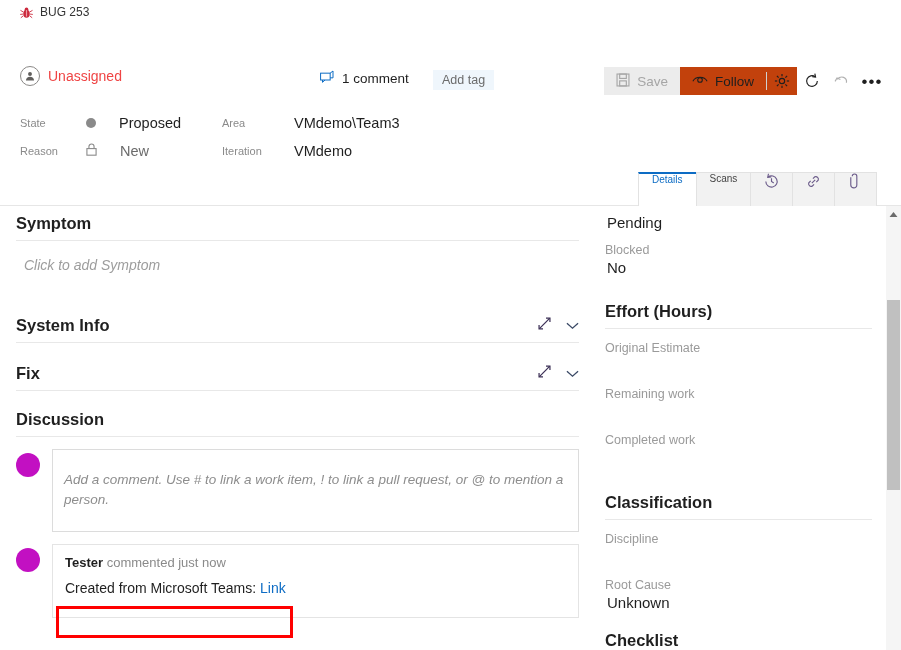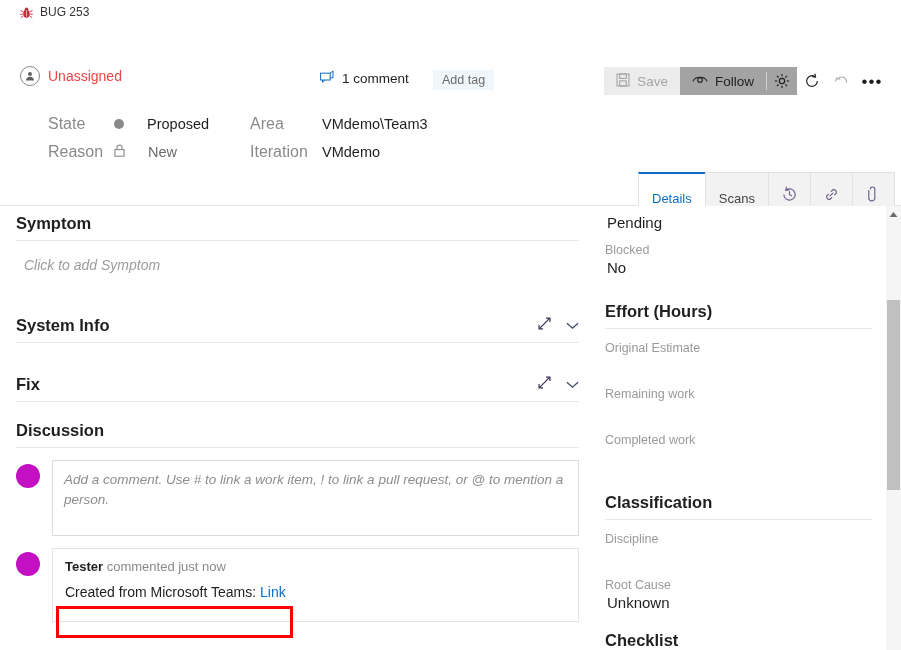--- a/index.html
+++ b/index.html
@@ -56,50 +56,50 @@
 
   .toolbar { position: absolute; right: 14px; top: 67px; display: flex; align-items: center; gap: 0; }
   .tb-btn {
     display: flex; align-items: center; gap: 7px;
     height: 28px; padding: 0 12px;
     font-size: 13.5px; color: #1f1f1f;
     background: transparent; border: none;
     font-family: "Liberation Sans", sans-serif;
   }
   .tb-btn.disabled { background: #ececec; color: #a6a6a6; }
-  .tb-group { display: flex; align-items: center; background: #a3a3a3; height: 28px; }
+  .tb-group { display: flex; align-items: center; background: #c2410c; height: 28px; }
   .tb-sep { width: 1px; height: 18px; background: #d0d0d0; }
   .tb-icon-btn {
     display: flex; align-items: center; justify-content: center;
     width: 30px; height: 28px; background: transparent; border: none;
   }
   .tb-icon-btn.muted svg { opacity: .35; }
   .ellipsis { font-size: 17px; color: #1f1f1f; letter-spacing: 1px; line-height: 1; padding: 0 8px; }
 
   .updated {
     position: absolute; right: 14px; top: 116px;
     font-size: 12.5px; color: #9a9a9a;
   }
 
   
   .fields { position: absolute; left: 0; top: 101px; width: 901px; height: 68px; background: #fff; }
   .field { position: absolute; display: flex; align-items: center; font-size: 13.5px; }
-  .field .lbl { color: #8a8a8a; font-size: 16px; margin-left: 28px; }
+  .field .lbl { color: #8a8a8a; font-size: 11px; }
   .field .val { color: #1f1f1f; font-size: 14.5px; display: flex; align-items: center; gap: 23px; }
   .state-dot { width: 10px; height: 10px; border-radius: 50%; background: #8a8a8a; display: inline-block; }
   .hr-light { position: absolute; left: 0; width: 901px; height: 1px; background: #e6e6e6; }
 
   
   .tabs {
     position: absolute; left: 638px; top: 172px;
     display: flex; align-items: stretch; height: 34px;
   }
   .tab {
-    display: flex; align-items: flex-end; justify-content: center;
-    padding: 0 13px; font-size: 13px; color: #444;
+    display: flex; align-items: flex-start; justify-content: center;
+    padding: 0 13px; font-size: 10px; color: #444;
     background: #f2f2f2; border: 1px solid #e2e2e2; border-bottom: none;
     margin-right: -1px;
   }
   .tab.active { background: #ffffff; color: #0d6cc4; border-top: 2px solid #0d6cc4; }
   .tab.icon-tab { padding: 0 12px; }
 
   
   .content-left { position: absolute; left: 0; top: 206px; width: 595px; height: 444px; background:#fff; overflow: hidden; }
   .section-head {
     display: flex; align-items: center; justify-content: space-between;
@@ -112,21 +112,21 @@
     font-size: 14px; color: #9d9d9d; font-style: italic;
     padding: 16px 16px 0 24px;
   }
 
   .discussion-box { padding: 0 16px; }
   .comment-row { display: flex; align-items: flex-start; gap: 12px; margin-top: 12px; }
   .avatar-lg { width: 24px; height: 24px; border-radius: 50%; background: #c210c2; flex: 0 0 24px; margin-top: 4px; }
   .comment-input {
     flex: 1; min-height: 76px;
     border: 1px solid #dcdcdc; background: #fff;
-    padding: 9px 11px;
+    padding: 20px 11px;
     font-size: 13.5px; font-style: italic; color: #8d8d8d; line-height: 1.5;
   }
   .comment-card {
     flex: 1; border: 1px solid #e4e4e4; background: #fff;
     padding: 10px 12px 16px 12px; min-height: 74px;
   }
   .comment-meta { font-size: 13px; color: #8a8a8a; margin-bottom: 9px; }
   .comment-author { color: #1f1f1f; font-weight: bold; font-size: 13px; }
   .comment-body { font-size: 14px; color: #1f1f1f; display: inline-block; }
   .comment-link { color: #0d6cc4; }
@@ -357,21 +357,21 @@
         </span>
         <span>
           <svg width="13" height="9" viewBox="0 0 14 9">
             <path d="M1 2 L7 7.4 L13 2" fill="none" stroke="#3b4a66" stroke-width="1.4"></path>
           </svg>
         </span>
       </span>
     </div>
     <div class="rule"></div>
 
-    <div class="section-head" style="margin-top:24px;">
+    <div class="section-head" style="margin-top:13px;">
       <span class="section-title">Fix</span>
       <span class="section-actions">
         <span>
           <svg width="15" height="15" viewBox="0 0 16 16">
             <path d="M9.6 2.2 H13.8 V6.4" fill="none" stroke="#3b2f55" stroke-width="1.3"></path>
             <path d="M6.4 13.8 H2.2 V9.6" fill="none" stroke="#3b2f55" stroke-width="1.3"></path>
             <line x1="13.4" y1="2.6" x2="2.6" y2="13.4" stroke="#3b2f55" stroke-width="1.3"></line>
           </svg>
         </span>
         <span>

